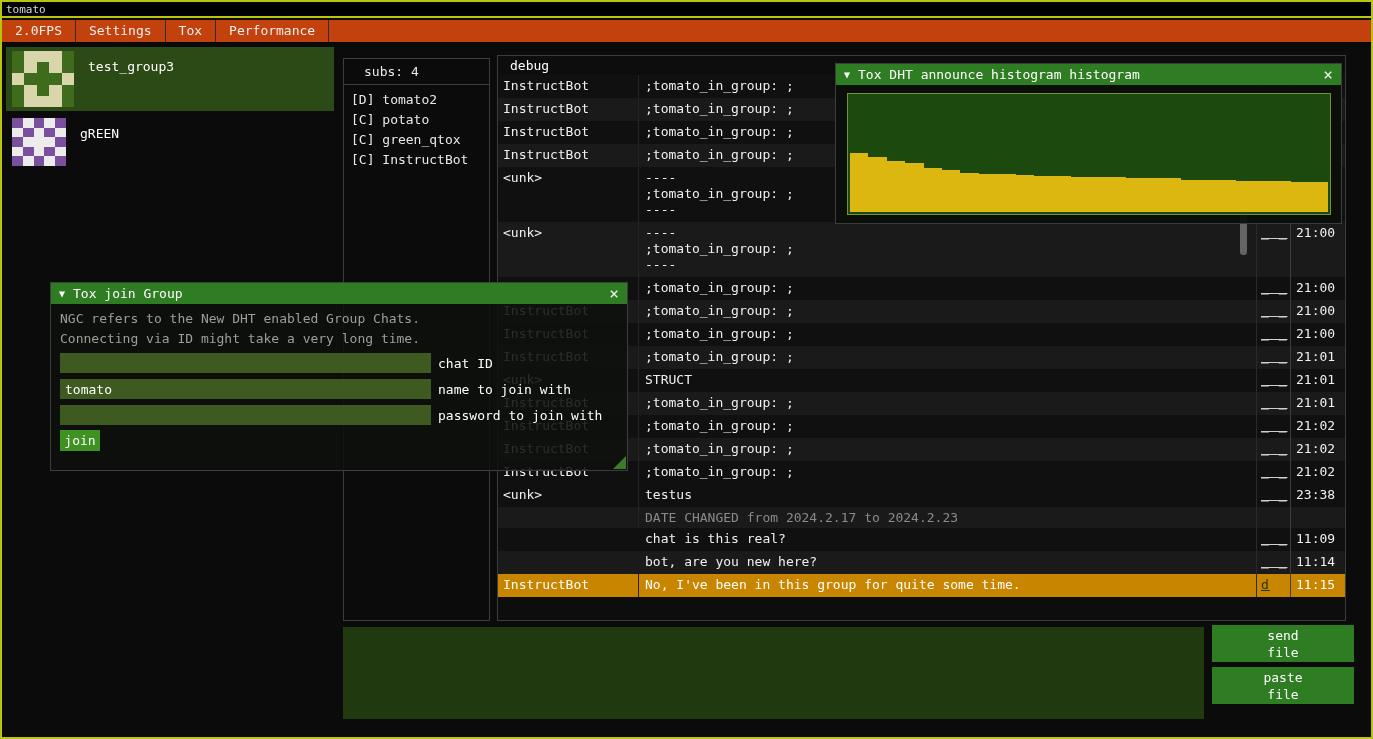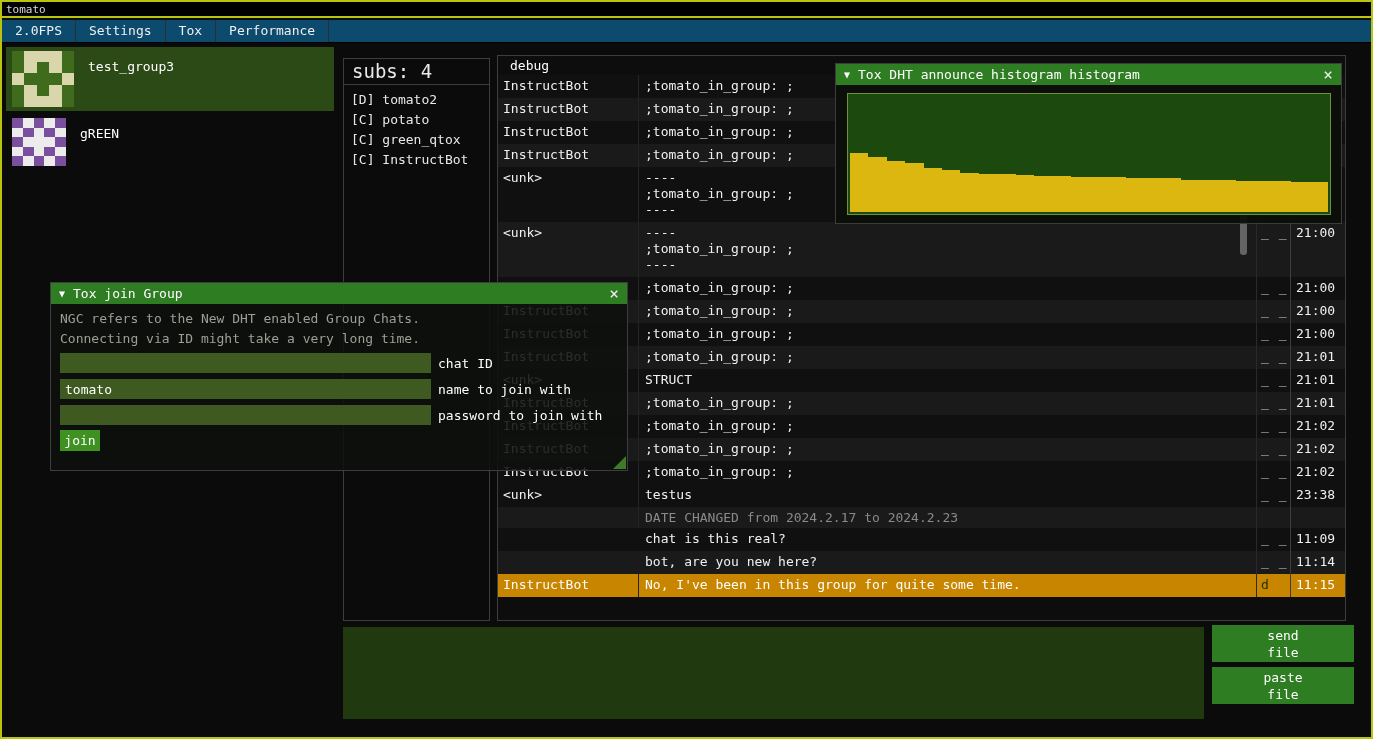--- a/index.html
+++ b/index.html
@@ -4,39 +4,39 @@
 <style>
   * { margin:0; padding:0; box-sizing:border-box; }
   body { background:#222; font-family:"DejaVu Sans Mono", monospace; }
   .app { position:relative; width:1373px; height:739px; background:#0b0b0b;
          border:2px solid #b9c40e; overflow:hidden; }
 
   
   .titlebar { position:absolute; top:0; left:0; right:0; height:16px; background:#000;
               border-bottom:2px solid #b9c40e; font-size:11px; color:#d8d8d8;
               line-height:15px; padding-left:4px; }
-  .menubar { position:absolute; top:18px; left:0; right:0; height:23px; background:#0c4a6e;
+  .menubar { position:absolute; top:18px; left:0; right:0; height:23px; background:#c2410c;
              display:flex; border-bottom:1px solid #000; }
   .menu-item { padding:0 13px; line-height:22px; font-size:13px; color:#efefef;
                border-right:1px solid #2e2e2e; cursor:default; }
 
   
   .groups { position:absolute; left:4px; top:45px; width:328px; }
   .group-row { display:flex; margin-bottom:3px; }
   .group-row.selected { background:#2c4a16; }
   .avatar { margin:4px 6px 4px 6px; display:grid; grid-template-columns:repeat(5,1fr);
             grid-template-rows:repeat(5,1fr); }
   .avatar.av0 { width:62px; height:56px; }
   .avatar.av1 { width:54px; height:48px; }
   .group-label { font-size:13px; color:#fff; margin-top:12px; margin-left:8px; }
 
   
   .subs-box { position:absolute; left:341px; top:56px; width:147px; height:27px;
-              border:1px solid #3d3d3d; color:#e8e8e8; font-size:19px; line-height:25px;
-              padding-left:8px; }
+              border:1px solid #3d3d3d; color:#e8e8e8; font-size:13px; line-height:25px;
+              padding-left:20px; }
   .members-box { position:absolute; left:341px; top:82px; width:147px; height:537px;
               border:1px solid #3d3d3d; padding-top:5px; }
   .member-item { font-size:13px; color:#e8e8e8; line-height:20px; padding-left:7px;
               white-space:pre; }
 
   
   .chat-panel { position:absolute; left:495px; top:53px; width:849px; height:566px;
               border:1px solid #3d3d3d; background:#0d0d0d; }
   .chat-header { height:19px; line-height:19px; padding-left:12px; font-size:13px; color:#fff; }
   .chat-rows { position:absolute; top:19px; left:0; right:0; bottom:0; overflow:hidden; }
@@ -44,21 +44,21 @@
   .chat-row.even { background:#101010; }
   .chat-row.odd  { background:#1a1a1a; }
   .chat-row.h1 { height:23px; }
   .chat-row.h3 { height:55px; }
   .chat-row.hd { height:21px; }
   .cell-name  { width:141px; padding:3px 0 0 5px; color:#f0f0f0; border-right:1px solid #242424;
                 white-space:nowrap; overflow:hidden; }
   .cell-msg   { flex:1; padding:3px 0 0 6px; color:#f0f0f0; white-space:pre-line;
                 border-right:1px solid #2a2a2a; overflow:hidden; line-height:16px; }
   .cell-flags { width:34px; padding:3px 0 0 4px; color:#cfcfcf; border-right:1px solid #3d3d3d;
-                letter-spacing:1px; }
+                letter-spacing:1px;text-decoration:underline; }
   .cell-time  { width:54px; padding:3px 0 0 5px; color:#f0f0f0; }
   .chat-row.date .cell-msg { color:#8a8a8a; }
   .chat-row.self .cell-name { background:#2c4a16;margin-top:48px; }
   .chat-row.highlight { background:#c88600; }
   .chat-row.highlight .cell-name, .chat-row.highlight .cell-msg,
   .chat-row.highlight .cell-time { color:#fdfdfd; }
   .chat-row.highlight .cell-flags { color:#233300; }
   .chat-scrollbar { position:absolute; left:742px; top:155px; width:7px; height:44px;
                 background:#646464; border-radius:3px; }
 

